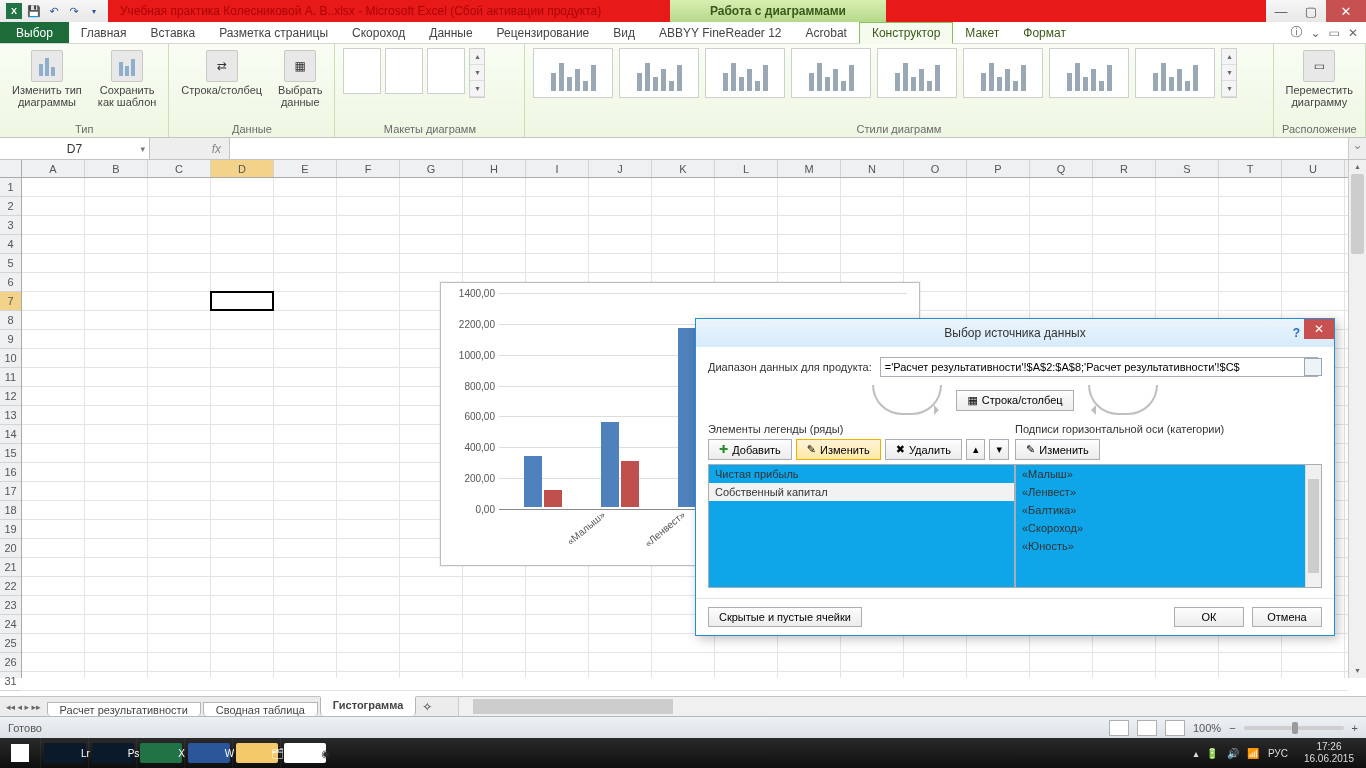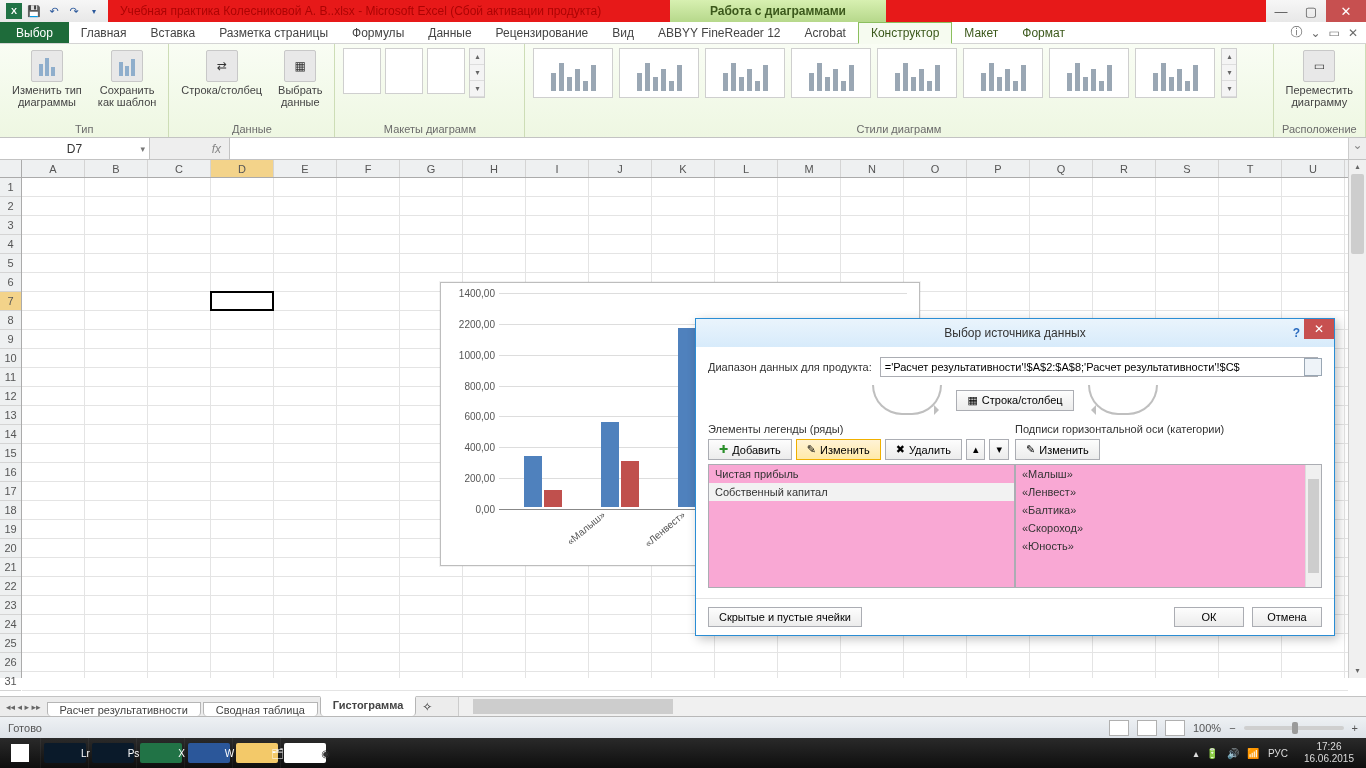--- a/index.html
+++ b/index.html
@@ -92,21 +92,21 @@
 .dlg-mid { display: flex; align-items: center; justify-content: center; gap: 14px; }
 .swap-arrow { width: 70px; height: 30px; border: 2px solid #bfbfbf; border-top: none; border-radius: 0 0 40px 40px; position: relative; }
 .swap-arrow.right { transform: scaleX(-1); }
 .swap-arrow::after { content:""; position:absolute; right:-4px; bottom:-2px; border:5px solid transparent; border-left-color:#bfbfbf;}
 .btn { border: 1px solid #abadb3; background: linear-gradient(#fdfdfd,#ececec); padding: 3px 10px; font-size: 11px; display: inline-flex; align-items: center; gap: 4px; cursor: default; }
 .btn.pressed { border-color:#f0b000; background:linear-gradient(#fff3d6,#ffe9a8);}
 .cols { display: flex; flex: 1; min-height: 0; }
 .col { flex: 1; display: flex; flex-direction: column; }
 .col .hdr { font-size: 11px; margin-bottom: 4px; }
 .col .toolbar { display: flex; gap: 4px; margin-bottom: 4px; }
-.listbox { flex: 1; border: 1px solid #abadb3; background: #f9a8d4; overflow: hidden; font-size: 11px; position:relative;}
+.listbox { flex: 1; border: 1px solid #abadb3; background: #0ea5e9; overflow: hidden; font-size: 11px; position:relative;}
 .listbox .item { padding: 3px 6px; }
 .listbox .item.sel { background: #f2f2f2; }
 .listbox .vsb { position:absolute; top:0; right:0; bottom:0; width:16px; background:#f0f0f0; border-left:1px solid #ddd;}
 .listbox .vsb .th { position:absolute; top:14px; bottom:14px; left:2px; right:2px; background:#cdcdcd;}
 .dlg-foot { display: flex; padding: 8px 12px; gap: 8px; border-top: 1px solid #e4e4e4; }
 .dlg-foot .spacer { flex: 1; }
 .dlg-foot .btn { min-width: 70px; justify-content: center; }
 
 
 .sheetbar { height: 20px; background: #ececec; border-top:1px solid #c3c3c3; display: flex; align-items: stretch; }
@@ -156,21 +156,21 @@
     <div>▢</div>
     <div class="close">✕</div>
   </div>
 </div>
 
 <div class="ribbontabs">
   <div class="file">Выбор</div>
   <div class="tab">Главная</div>
   <div class="tab">Вставка</div>
   <div class="tab">Разметка страницы</div>
-  <div class="tab">Формулы</div>
+  <div class="tab">Скороход</div>
   <div class="tab">Данные</div>
   <div class="tab">Рецензирование</div>
   <div class="tab">Вид</div>
   <div class="tab">ABBYY FineReader 12</div>
   <div class="tab">Acrobat</div>
   <div class="tab tools active">Конструктор</div>
   <div class="tab tools">Макет</div>
   <div class="tab tools">Формат</div>
   <div class="right">
     <span>ⓘ</span>

